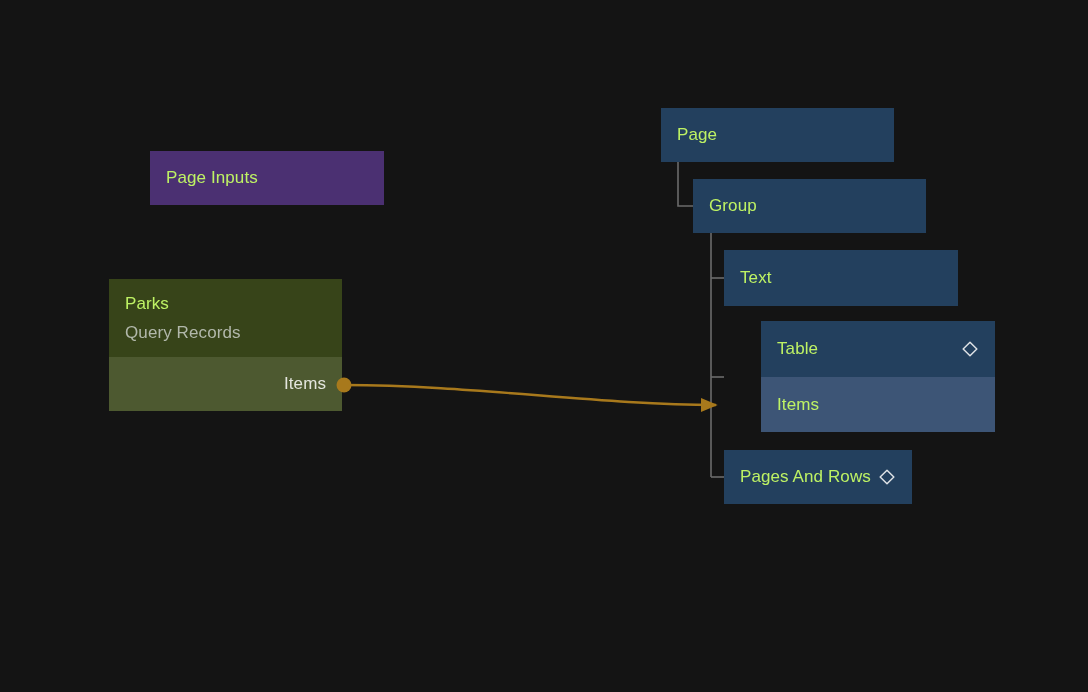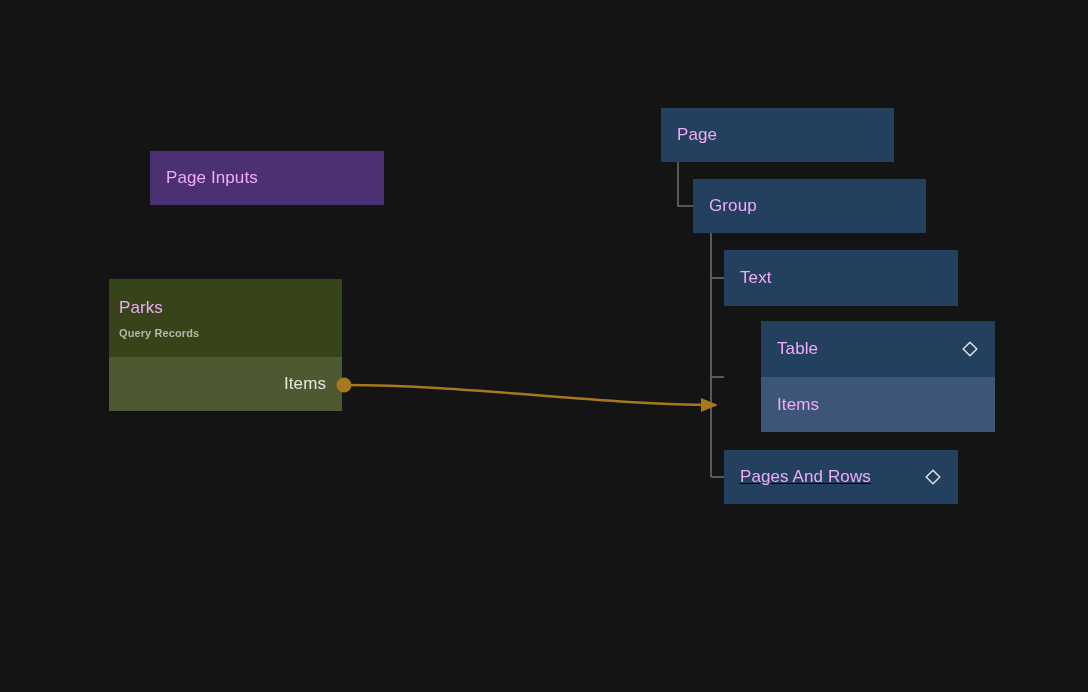--- a/index.html
+++ b/index.html
@@ -20,30 +20,29 @@
   
   .node {
     position: absolute;
     box-sizing: border-box;
     display: flex;
     flex-direction: column;
     justify-content: center;
   }
   .node-label {
     font-size: 17px;
-    color: #f0abfc;
+    color: #bef264;
     letter-spacing: 0.1px;
     white-space: nowrap;
   }
   .node-sublabel {
-    font-size: 11px;
+    font-size: 17px;
     color: #b2b8ab;
     letter-spacing: 0.1px;
     white-space: nowrap;
-    font-weight: bold;
   }
 
   
   .node-purple {
     left: 110px;
     top: 151px;
     width: 234px;
     height: 54px;
     background: #4b3072;
     padding: 0 16px;
@@ -56,21 +55,21 @@
     top: 279px;
     width: 233px;
     height: 132px;
     padding: 0;
     flex-direction: column;
     justify-content: flex-start;
   }
   .green-header {
     background: #374419;
     height: 78px;
-    padding: 0 10px;
+    padding: 0 16px;
     display: flex;
     flex-direction: column;
     justify-content: center;
     gap: 9px;
   }
   .green-body {
     background: #4d5930;
     flex: 1 1 auto;
     display: flex;
     align-items: center;
@@ -113,21 +112,21 @@
   }
   .table-items-row {
     background: #3d5576;
     flex: 1 1 auto;
     display: flex;
     align-items: center;
     padding: 0 16px;
     box-sizing: border-box;
   }
 
-  .node-pages  { left: 724px; top: 450px; width: 234px; height: 54px; text-decoration: underline; }
+  .node-pages  { left: 724px; top: 450px; width: 188px; height: 54px; }
 
   
   .diamond {
     width: 18px;
     height: 18px;
     flex: 0 0 auto;
     display: block;
   }
 
   

